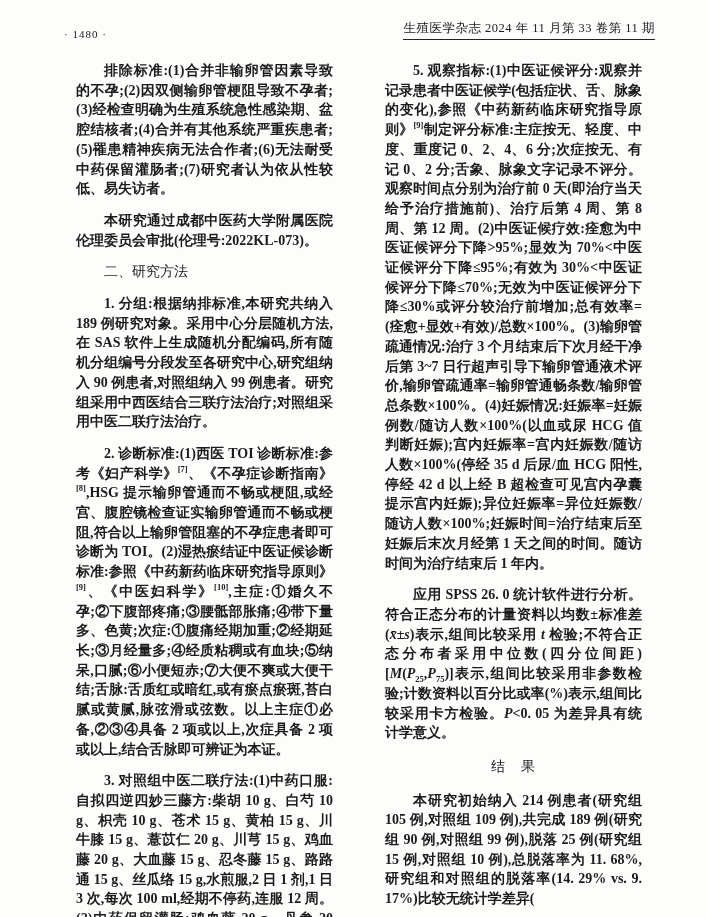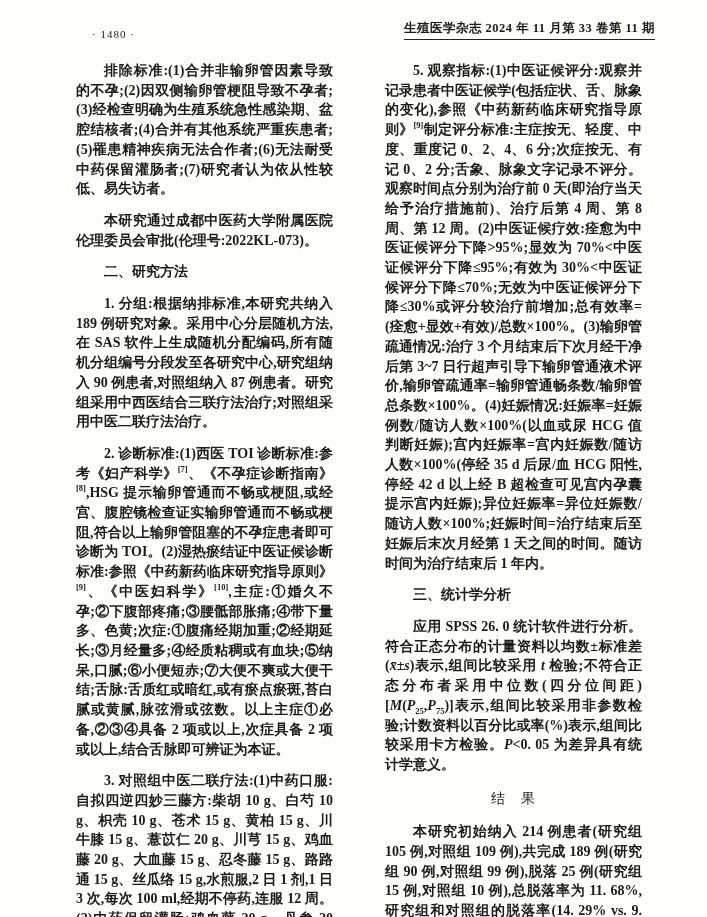--- a/index.html
+++ b/index.html
@@ -13,50 +13,50 @@
     width: 707px; height: 917px;
     background: #fdfdfc;
     color: #1b1b1b;
     overflow: hidden;
     box-sizing: border-box;
   }
   .page-header {
     display: flex;
     justify-content: space-between;
     align-items: flex-end;
-    padding: 20px 52px 0 92px;
+    padding: 20px 52px 0 64px;
   }
   .page-number {
     font-size: 11px;
     font-weight: 400;
     letter-spacing: 1px;
   }
   .journal-title {
     font-size: 12.5px;
-    font-weight: 700;
+    font-weight: 400;
     letter-spacing: 0.5px;
     border-bottom: 1.6px solid #222;
     padding-bottom: 2px;
     text-align: right;
   }
   .content {
     display: flex;
     gap: 28px;
     padding: 9px 52px 0 64px;
   }
   .col {
     width: 281px;
     font-size: 14px;
     line-height: 19.7px;
     font-weight: 600;
     text-align: justify;
   }
   p.para { margin: 12px; padding: 0; }
   p.para.indent { text-indent: 2em; }
-  p.para.heading { font-weight: 700; }
+  p.para.heading { font-weight: 400; }
   p.para.center {
     text-align: center;
     text-indent: 0;
     font-weight: 400;
     letter-spacing: 1px;
     margin: 14px 0;
   }
   sup, sub {
     font-size: 8.5px;
     line-height: 0;
@@ -73,25 +73,24 @@
   <div class="page-header">
     <span class="page-number">· 1480 ·</span>
     <span class="journal-title">生殖医学杂志 2024 年 11 月第 33 卷第 11 期</span>
   </div>
 
   <div class="content">
     <div class="col">
         <p class="para indent"><span>排除标准:(1)合并非输卵管因素导致的不孕;(2)因双侧输卵管梗阻导致不孕者;(3)经检查明确为生殖系统急性感染期、盆腔结核者;(4)合并有其他系统严重疾患者;(5)罹患精神疾病无法合作者;(6)无法耐受中药保留灌肠者;(7)研究者认为依从性较低、易失访者。</span></p>
         <p class="para indent"><span>本研究通过成都中医药大学附属医院伦理委员会审批(伦理号:2022KL-073)。</span></p>
         <p class="para indent heading"><span>二、研究方法</span></p>
-        <p class="para indent"><span>1. 分组:根据纳排标准,本研究共纳入 189 例研究对象。采用中心分层随机方法,在 SAS 软件上生成随机分配编码,所有随机分组编号分段发至各研究中心,研究组纳入 90 例患者,对照组纳入 87 例患者。研究组采用中西医结合三联疗法治疗;对照组采用中医二联疗法治疗。</span></p>
+        <p class="para indent"><span>1. 分组:根据纳排标准,本研究共纳入 189 例研究对象。采用中心分层随机方法,在 SAS 软件上生成随机分配编码,所有随机分组编号分段发至各研究中心,研究组纳入 90 例患者,对照组纳入 99 例患者。研究组采用中西医结合三联疗法治疗;对照组采用中医二联疗法治疗。</span></p>
         <p class="para indent"><span>2. 诊断标准:(1)西医 TOI 诊断标准:参考《妇产科学》</span><sup>[7]</sup><span>、《不孕症诊断指南》</span><sup>[8]</sup><span>,HSG 提示输卵管通而不畅或梗阻,或经宫、腹腔镜检查证实输卵管通而不畅或梗阻,符合以上输卵管阻塞的不孕症患者即可诊断为 TOI。(2)湿热瘀结证中医证候诊断标准:参照《中药新药临床研究指导原则》</span><sup>[9]</sup><span>、《中医妇科学》</span><sup>[10]</sup><span>,主症:①婚久不孕;②下腹部疼痛;③腰骶部胀痛;④带下量多、色黄;次症:①腹痛经期加重;②经期延长;③月经量多;④经质粘稠或有血块;⑤纳呆,口腻;⑥小便短赤;⑦大便不爽或大便干结;舌脉:舌质红或暗红,或有瘀点瘀斑,苔白腻或黄腻,脉弦滑或弦数。以上主症①必备,②③④具备 2 项或以上,次症具备 2 项或以上,结合舌脉即可辨证为本证。</span></p>
         <p class="para indent"><span>3. 对照组中医二联疗法:(1)中药口服:自拟四逆四妙三藤方:柴胡 10 g、白芍 10 g、枳壳 10 g、苍术 15 g、黄柏 15 g、川牛膝 15 g、薏苡仁 20 g、川芎 15 g、鸡血藤 20 g、大血藤 15 g、忍冬藤 15 g、路路通 15 g、丝瓜络 15 g,水煎服,2 日 1 剂,1 日 3 次,每次 100 ml,经期不停药,连服 12 周。(2)中药保留灌肠:鸡血藤 20 g、丹参 20 g、川芎 15 g、赤芍 20 g、王不留行 20 g、皂角刺 20 g、大血藤 30 g,诸药取免煎颗粒剂型,1 剂 3 格,3 日 1 剂,1 日 1 次,1 次 1 格,用 50~100 ml 开水溶后待温度降至 39~40℃,用 14~16 号肛管插入肛门 15 cm 左右开始灌肠,保留灌肠 3~5 h 以上,从月经干净后第 3 天开始,连用 14 d,经期停用,连续 12 周。</span></p>
       </div>
     <div class="col">
         <p class="para indent"><span>5. 观察指标:(1)中医证候评分:观察并记录患者中医证候学(包括症状、舌、脉象的变化),参照《中药新药临床研究指导原则》</span><sup>[9]</sup><span>制定评分标准:主症按无、轻度、中度、重度记 0、2、4、6 分;次症按无、有记 0、2 分;舌象、脉象文字记录不评分。观察时间点分别为治疗前 0 天(即治疗当天给予治疗措施前)、治疗后第 4 周、第 8 周、第 12 周。(2)中医证候疗效:痊愈为中医证候评分下降&gt;95%;显效为 70%&lt;中医证候评分下降≤95%;有效为 30%&lt;中医证候评分下降≤70%;无效为中医证候评分下降≤30%或评分较治疗前增加;总有效率=(痊愈+显效+有效)/总数×100%。(3)输卵管疏通情况:治疗 3 个月结束后下次月经干净后第 3~7 日行超声引导下输卵管通液术评价,输卵管疏通率=输卵管通畅条数/输卵管总条数×100%。(4)妊娠情况:妊娠率=妊娠例数/随访人数×100%(以血或尿 HCG 值判断妊娠);宫内妊娠率=宫内妊娠数/随访人数×100%(停经 35 d 后尿/血 HCG 阳性,停经 42 d 以上经 B 超检查可见宫内孕囊提示宫内妊娠);异位妊娠率=异位妊娠数/随访人数×100%;妊娠时间=治疗结束后至妊娠后末次月经第 1 天之间的时间。随访时间为治疗结束后 1 年内。</span></p>
-        <p class="para indent heading"><span>三、统计学分析</span></p>
         <p class="para indent"><span>应用 SPSS 26. 0 统计软件进行分析。符合正态分布的计量资料以均数±标准差(</span><span class="i">x̄</span><span>±</span><span class="i">s</span><span>)表示,组间比较采用 </span><span class="i">t</span><span> 检验;不符合正态分布者采用中位数(四分位间距)[</span><span class="i">M</span><span>(</span><span class="i">P</span><sub>25</sub><span>,</span><span class="i">P</span><sub>75</sub><span>)]表示,组间比较采用非参数检验;计数资料以百分比或率(%)表示,组间比较采用卡方检验。</span><span class="i">P</span><span>&lt;0. 05 为差异具有统计学意义。</span></p>
         <p class="para center"><span>结　果</span></p>
         <p class="para indent"><span>本研究初始纳入 214 例患者(研究组 105 例,对照组 109 例),共完成 189 例(研究组 90 例,对照组 99 例),脱落 25 例(研究组 15 例,对照组 10 例),总脱落率为 11. 68%,研究组和对照组的脱落率(14. 29% vs. 9. 17%)比较无统计学差异(</span></p>
       </div>
   </div>
 </div>
 
 </body></html>

